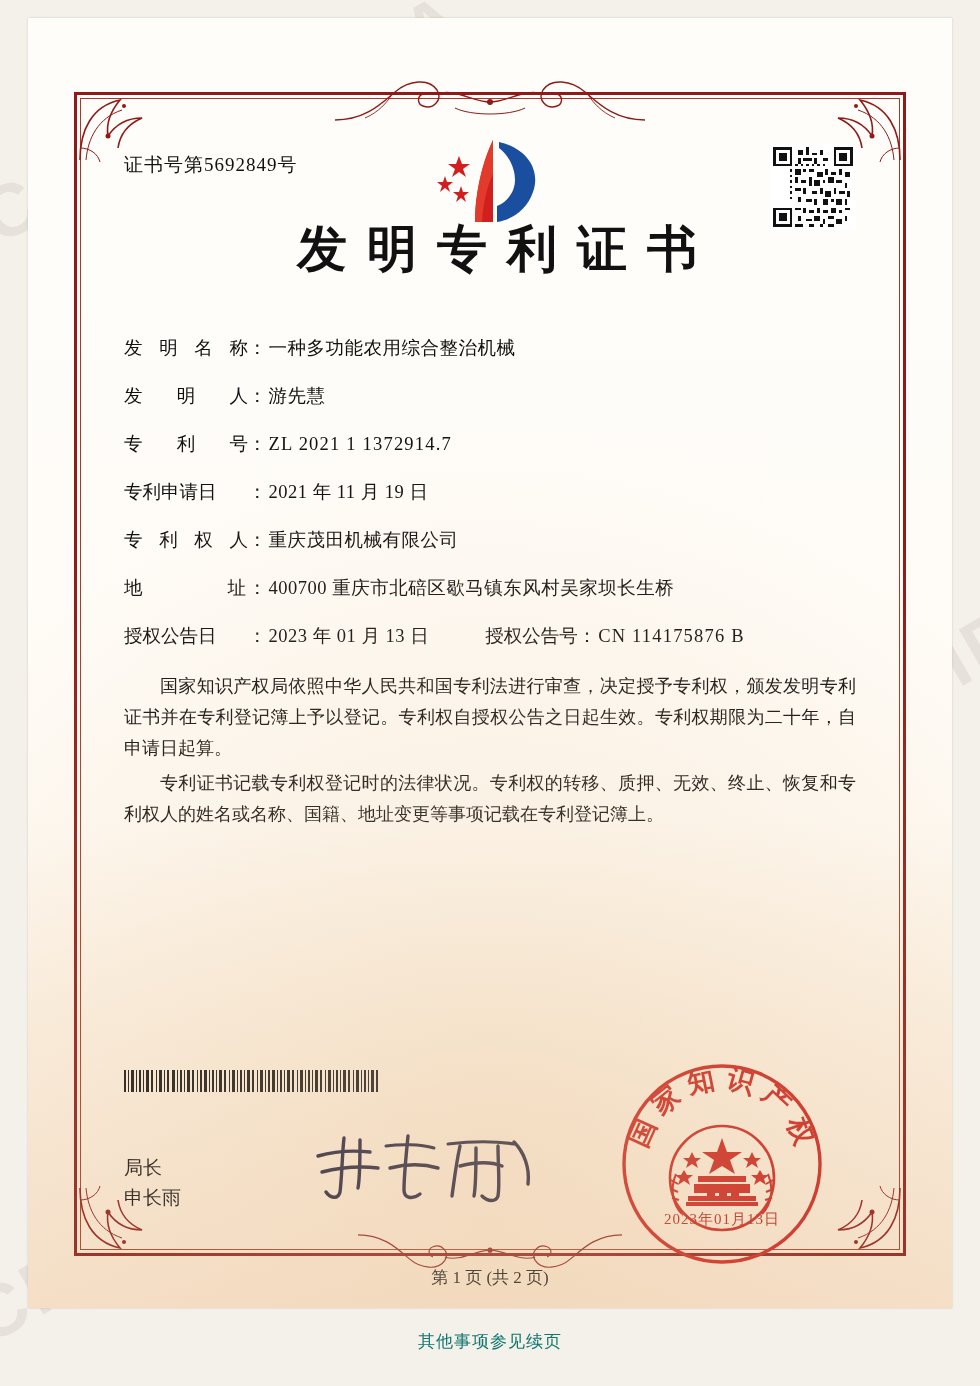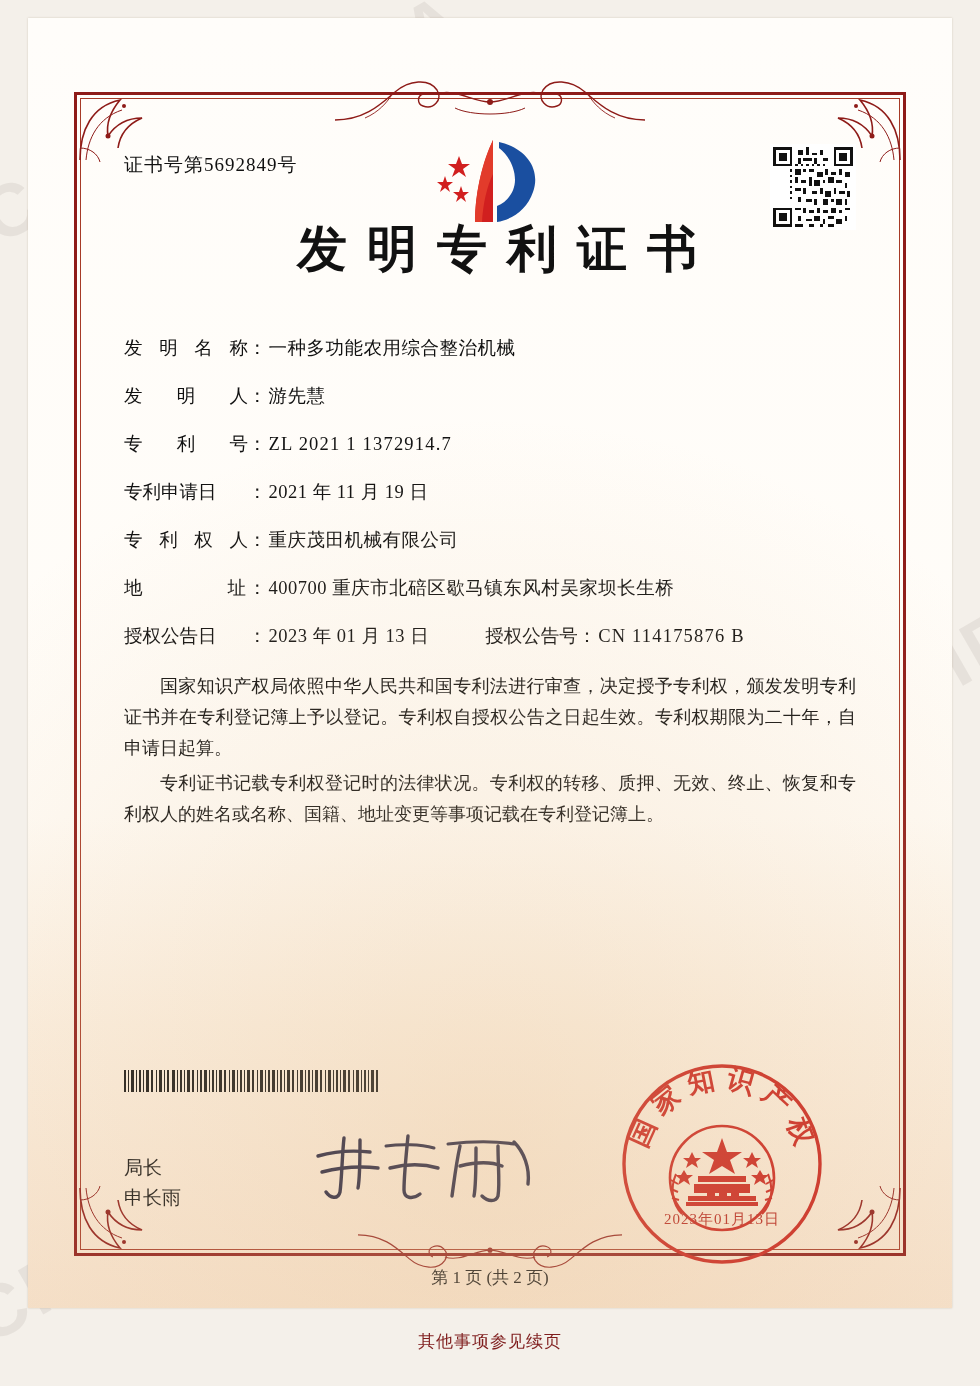--- a/index.html
+++ b/index.html
@@ -247,21 +247,21 @@
     color: #111;
   }
 
   .footer-note {
     position: absolute;
     left: 0;
     right: 0;
     top: 1330px;
     text-align: center;
     font-size: 17px;
-    color: #7f1d1d;
+    color: #0f766e;
     letter-spacing: 1px;
   }
 </style>
 </head>
 <body>
 
 <div class="wm" style="left:-30px; top:120px; font-size:74px;">CNIPA</div>
 <div class="wm" style="left:230px; top:30px; font-size:74px;">CNIPA</div>
 <div class="wm" style="left:600px; top:400px; font-size:74px;">CNIPA</div>
 <div class="wm" style="left:830px; top:620px; font-size:74px;">CNIPA</div>

